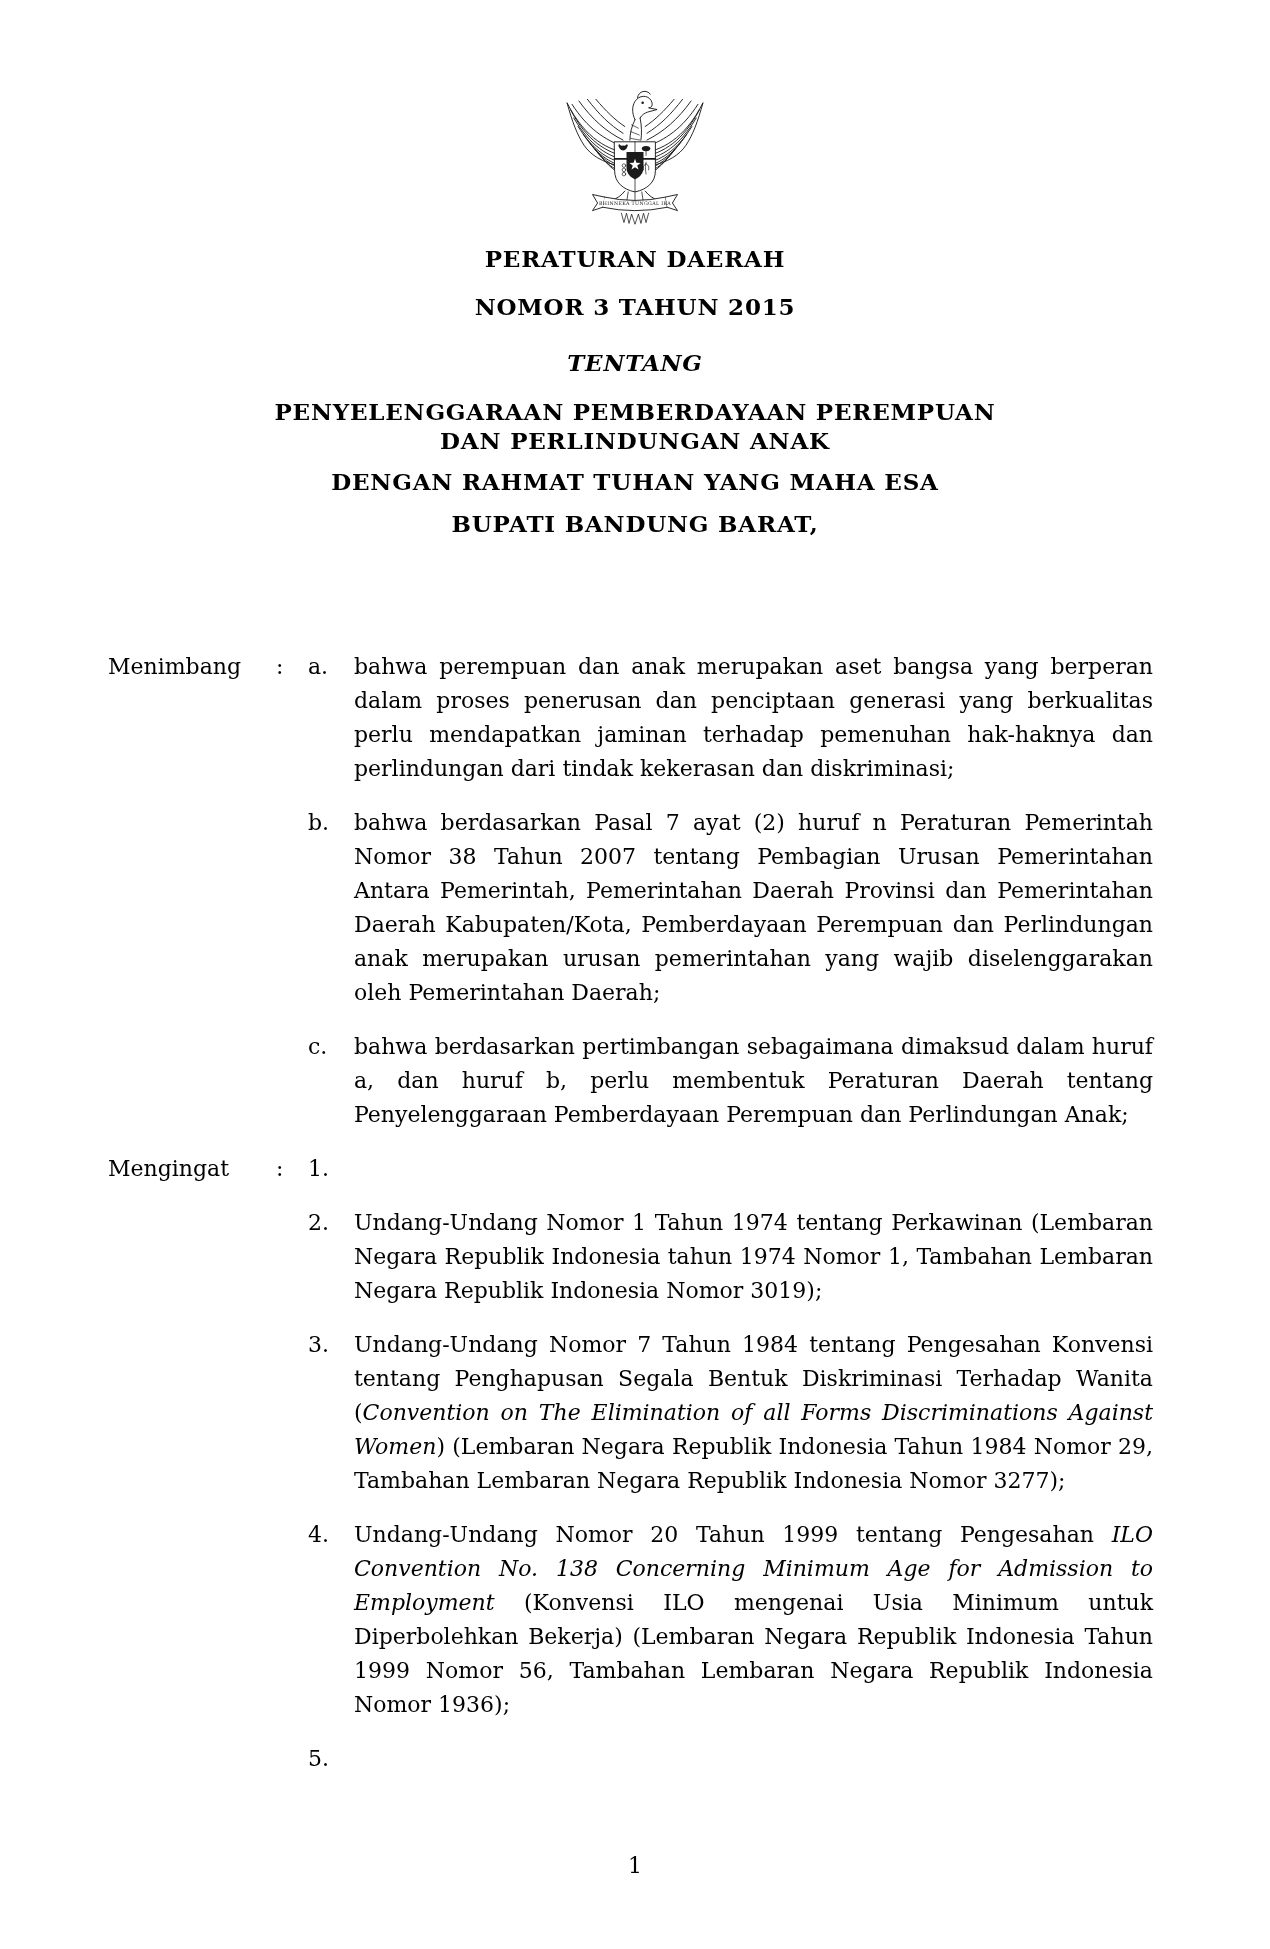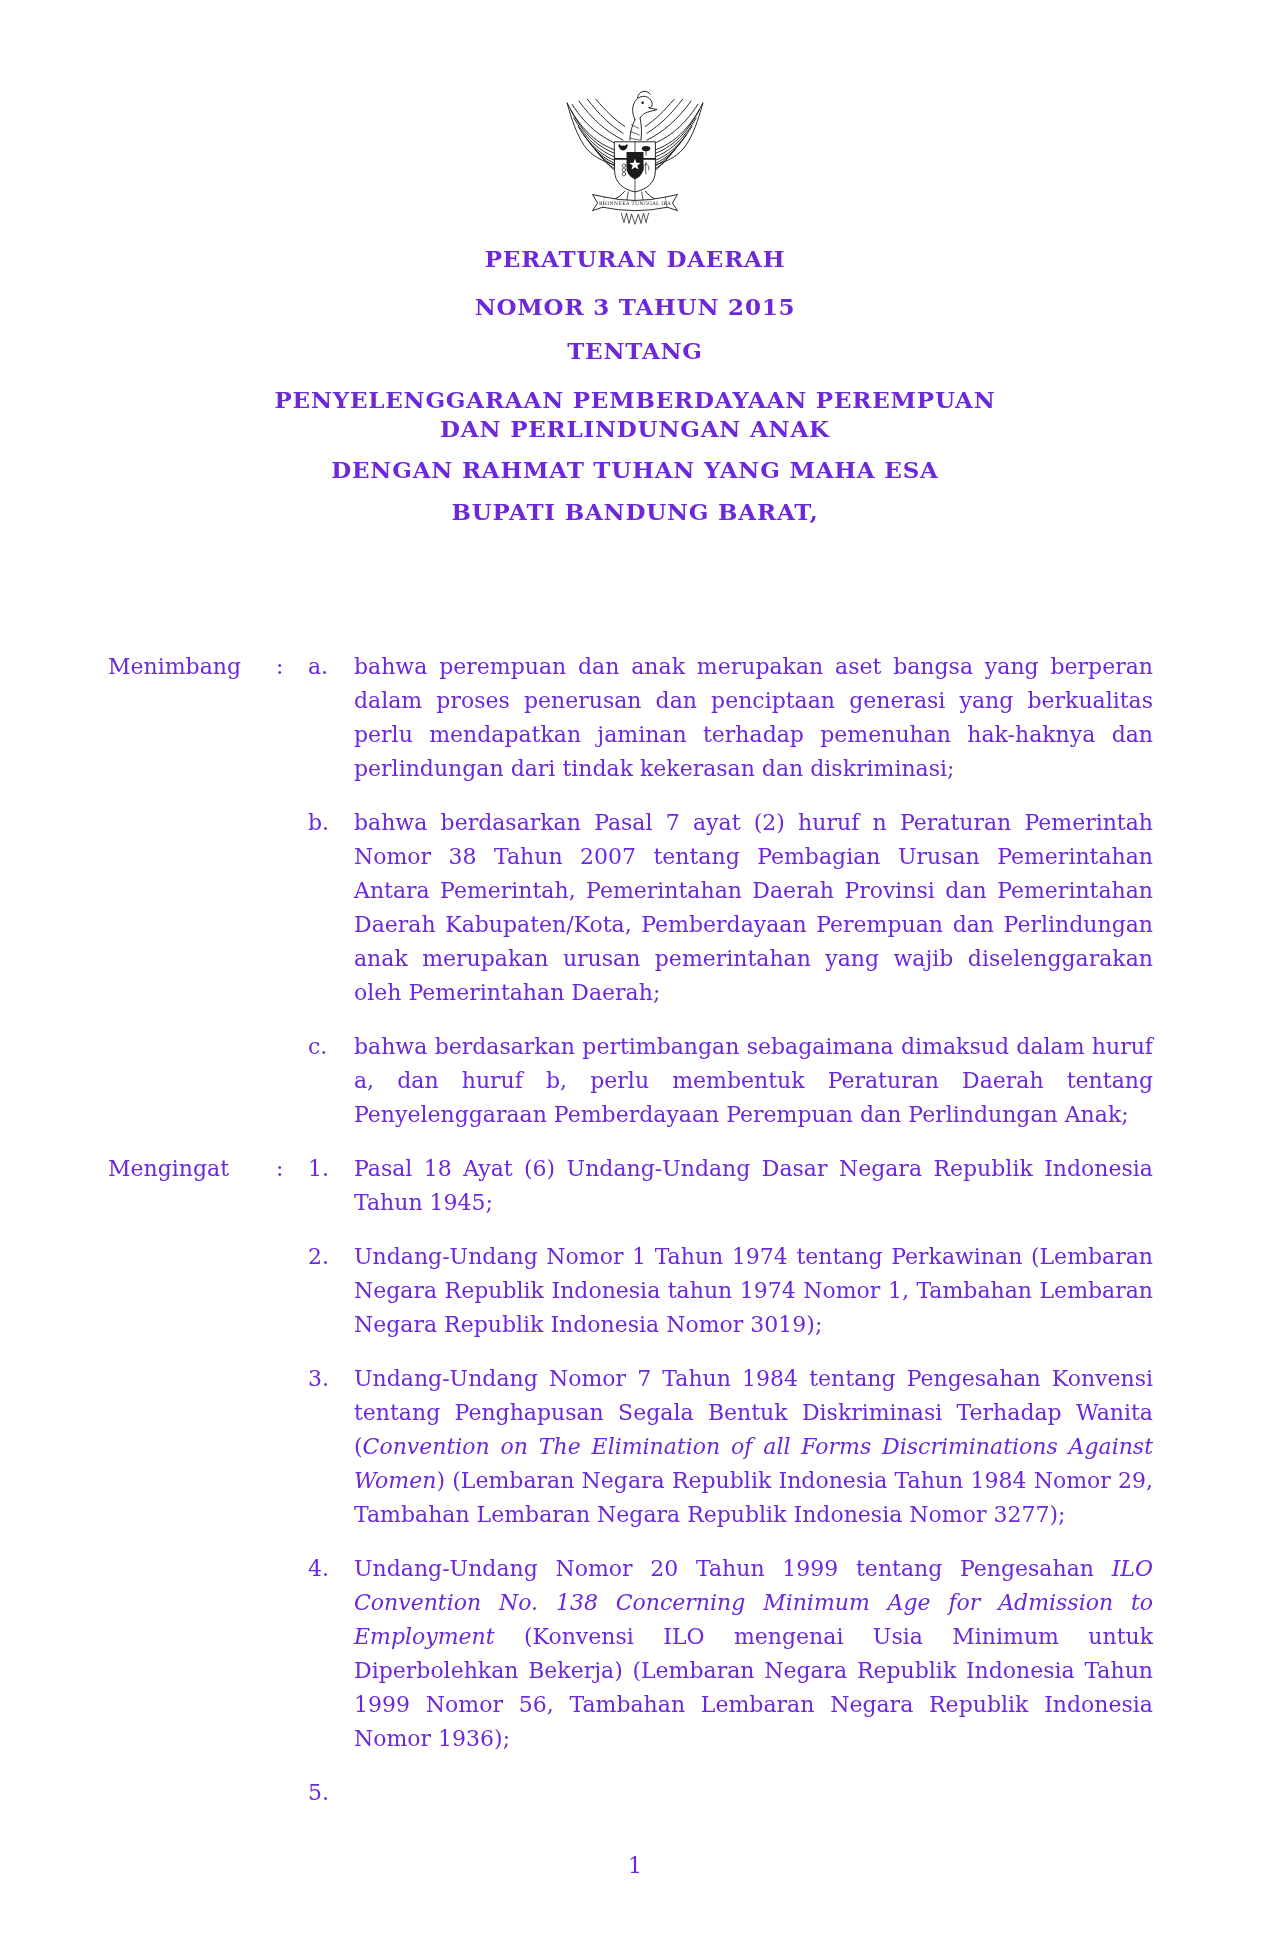--- a/index.html
+++ b/index.html
@@ -5,21 +5,21 @@
   html, body {
     margin: 0;
     padding: 0;
     background: #ffffff;
   }
   .page {
     position: relative;
     width: 1270px;
     height: 1949px;
     background: #ffffff;
-    color: #6d28d9;
+    color: #000000;
     font-family: "DejaVu Serif", "Liberation Serif", serif;
     overflow: hidden;
   }
 
   
   .emblem-wrap {
     position: absolute;
     top: 84px;
     left: 50%;
     margin-left: -85px;
@@ -34,21 +34,21 @@
     top: 244px;
     left: 0;
     right: 0;
     text-align: center;
     font-weight: bold;
     font-size: 23px;
     line-height: 29px;
     letter-spacing: 0.8px;
   }
   .title-block .t-number   { margin-top: 19px; }
-  .title-block .t-tentang  { margin-top: 15px; }
+  .title-block .t-tentang  { margin-top: 27px; font-style: italic; }
   .title-block .t-subject1 { margin-top: 20px; }
   .title-block .t-invocation { margin-top: 12px; }
   .title-block .t-authority  { margin-top: 13px; }
 
   
   .sections {
     position: absolute;
     top: 650px;
     left: 108px;
     width: 1045px;
@@ -162,21 +162,20 @@
       <div class="clause-row">
         <div class="c-label"></div>
         <div class="c-colon"></div>
         <div class="c-marker">c.</div>
         <div class="c-text"><span>bahwa berdasarkan pertimbangan sebagaimana dimaksud dalam huruf a, dan huruf b, perlu membentuk Peraturan Daerah tentang Penyelenggaraan Pemberdayaan Perempuan dan Perlindungan Anak;</span></div>
       </div>
       <div class="clause-row">
         <div class="c-label">Mengingat</div>
         <div class="c-colon">:</div>
         <div class="c-marker">1.</div>
-        <div class="c-text"><span>Pasal 18 Ayat (6) Undang-Undang Dasar Negara Republik Indonesia Tahun 1945;</span></div>
       </div>
       <div class="clause-row">
         <div class="c-label"></div>
         <div class="c-colon"></div>
         <div class="c-marker">2.</div>
         <div class="c-text"><span>Undang-Undang Nomor 1 Tahun 1974 tentang Perkawinan (Lembaran Negara Republik Indonesia tahun 1974 Nomor 1, Tambahan Lembaran Negara Republik Indonesia Nomor 3019);</span></div>
       </div>
       <div class="clause-row">
         <div class="c-label"></div>
         <div class="c-colon"></div>

